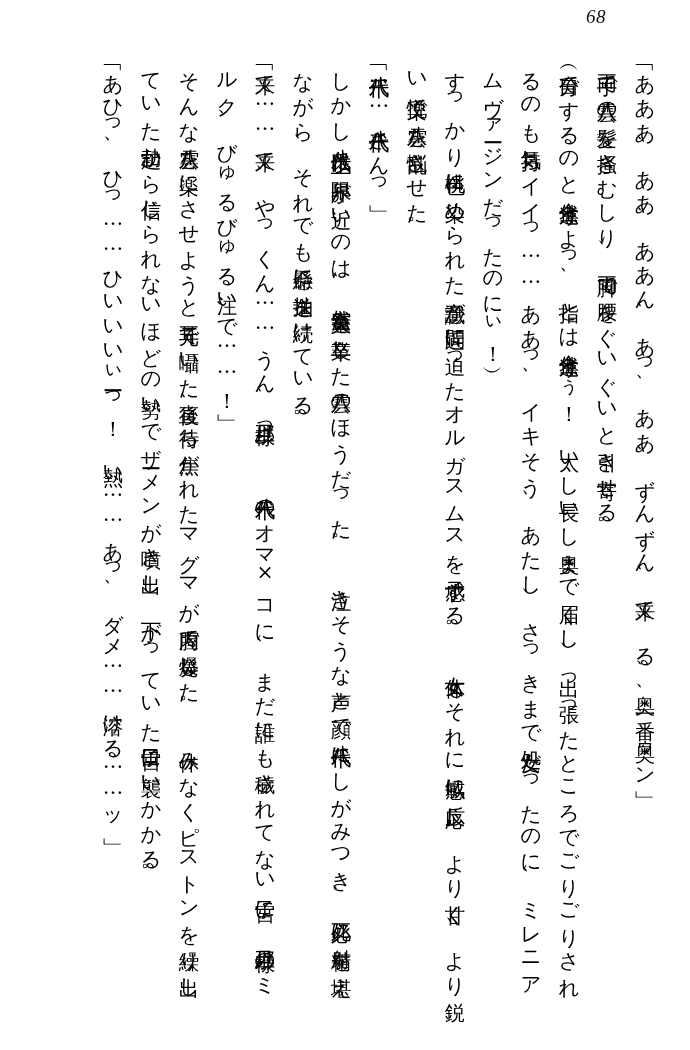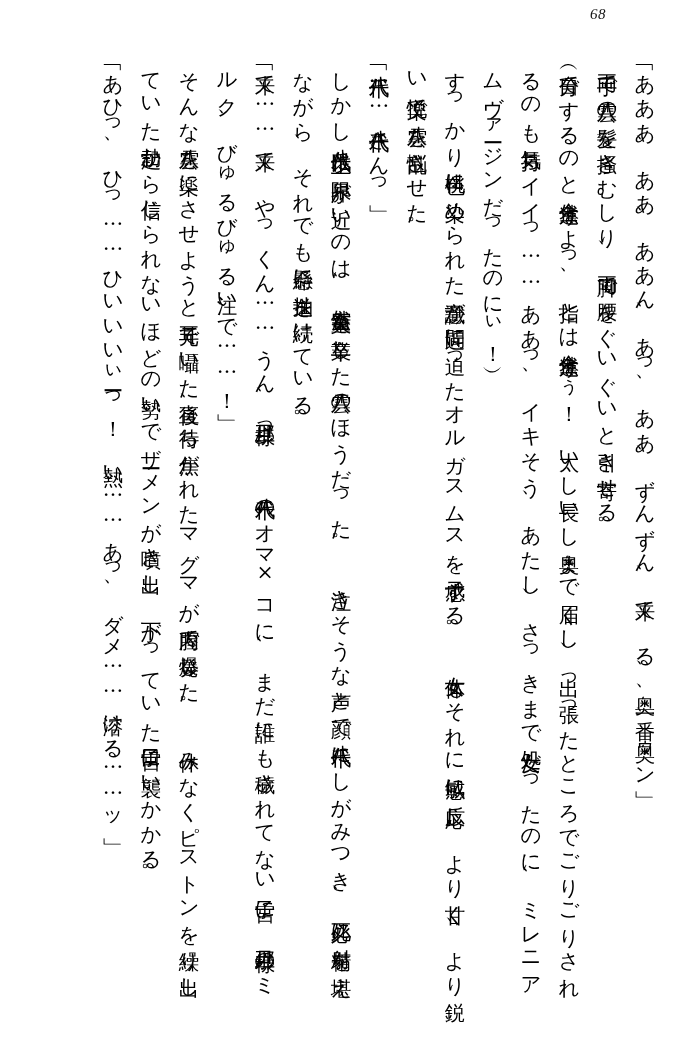--- a/index.html
+++ b/index.html
@@ -20,21 +20,21 @@
     height: 1050px;
     position: relative;
     box-sizing: border-box;
   }
   .page-number {
     position: absolute;
     top: 6px;
     right: 84px;
     font-family: "Liberation Serif", "DejaVu Serif", serif;
     font-style: italic;
-    font-size: 15px;
+    font-size: 19px;
     letter-spacing: 0.5px;
     color: #111;
   }
   .body-text {
     position: absolute;
     top: 58px;
     right: 26px;
     left: 26px;
     height: 930px;
     writing-mode: vertical-rl;

